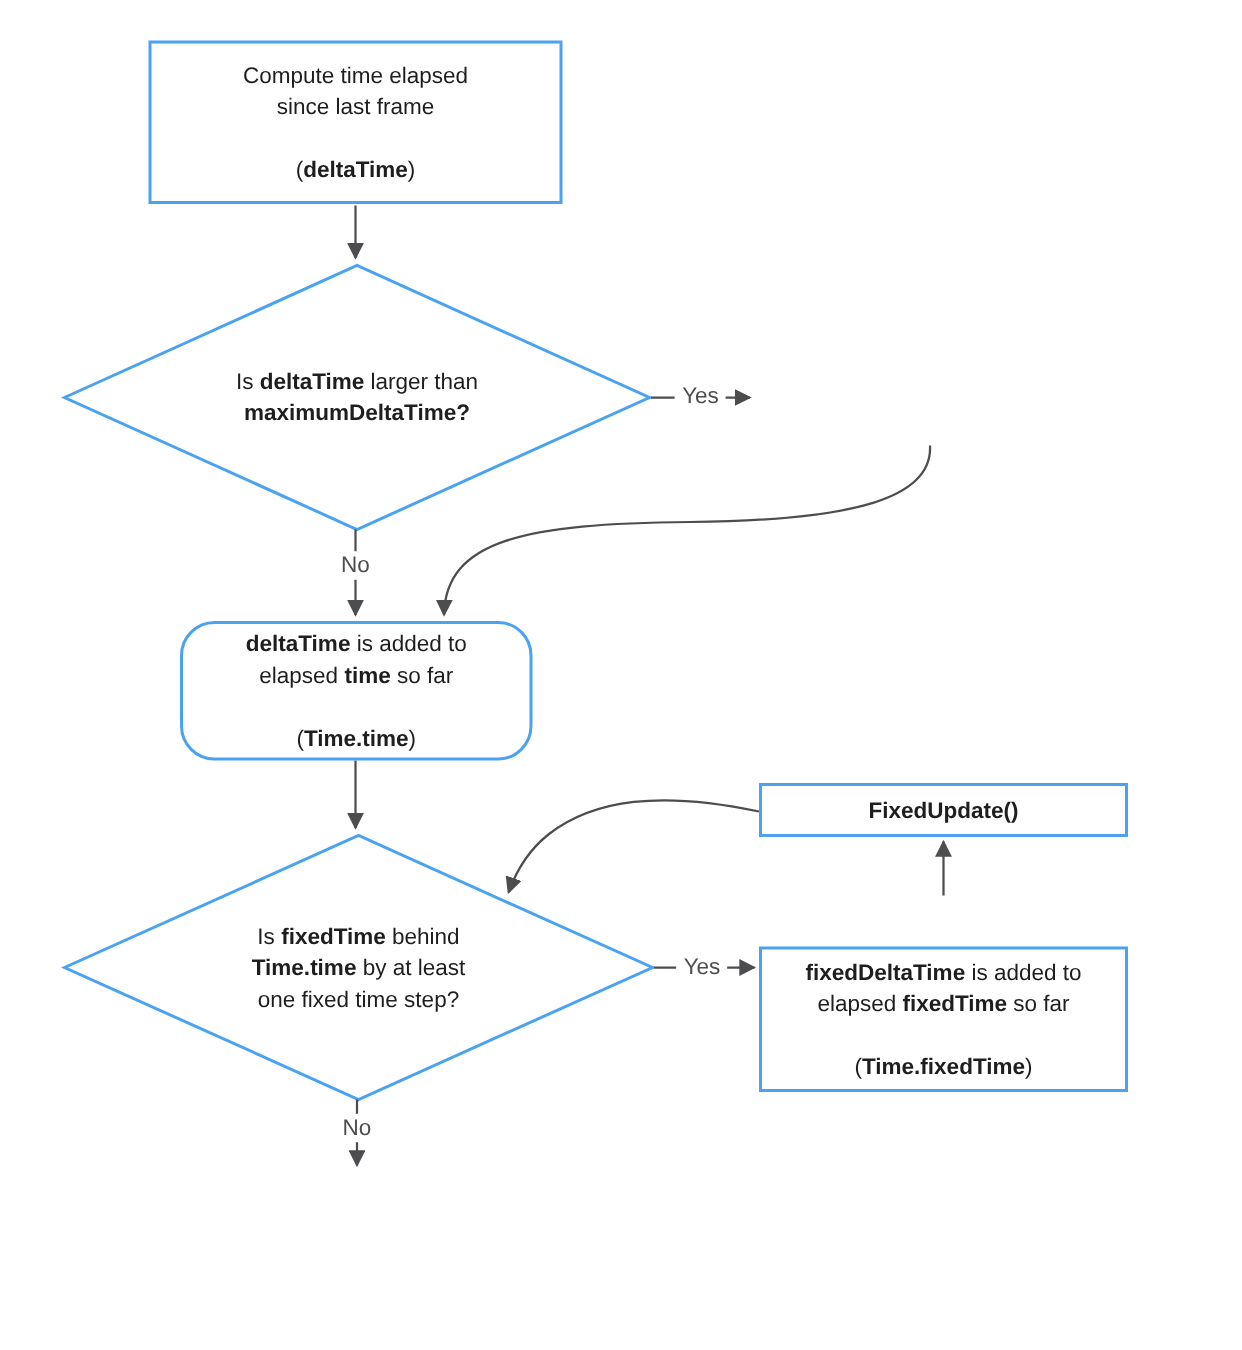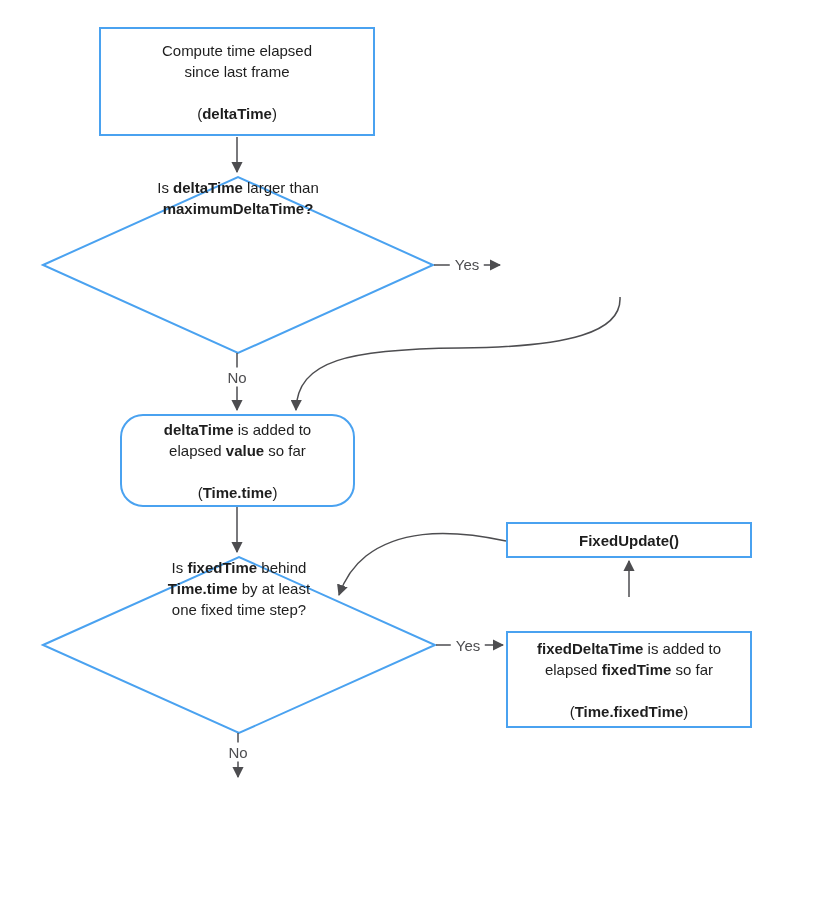--- a/index.html
+++ b/index.html
@@ -43,21 +43,21 @@
     align-items: center;
     justify-content: center;
     text-align: center;
     color: var(--node-text);
     font-size: 15px;
     line-height: 21px;
   }
   .diamond-text {
     position: absolute;
     display: flex;
-    align-items: flex-start;
+    align-items: center;
     justify-content: center;
     text-align: center;
     color: var(--node-text);
     font-size: 15px;
     line-height: 21px;
     pointer-events: none;
   }
   .edge-label {
     position: absolute;
     transform: translate(-50%, -50%);
@@ -93,21 +93,21 @@
     <line class="conn" x1="629" y1="597" x2="629" y2="561" marker-end="url(#arrow)"></line>
     <path class="conn" d="M 506 541 C 440 527, 396 533, 366 556 C 352 567, 344 581, 339 595" marker-end="url(#arrow)"></path>
   </svg>
 
   <div class="node" style="left:99px; top:27px; width:276px; height:109px;">
     <div><span>Compute time elapsed</span><br><span>since last frame</span><br><br><span>(</span><b>deltaTime</b><span>)</span></div>
   </div>
 
 
   <div class="node" style="left:120px; top:414px; width:235px; height:93px;border-radius:23px;">
-    <div><b>deltaTime</b><span> is added to</span><br><span>elapsed </span><b>value</b><span> so far</span><br><br><span>(</span><b>Time.time</b><span>)</span></div>
+    <div><b>deltaTime</b><span> is added to</span><br><span>elapsed </span><b>time</b><span> so far</span><br><br><span>(</span><b>Time.time</b><span>)</span></div>
   </div>
 
   <div class="node" style="left:506px; top:522px; width:246px; height:36px;">
     <div><b>FixedUpdate()</b></div>
   </div>
 
   <div class="node" style="left:506px; top:631px; width:246px; height:97px;">
     <div><b>fixedDeltaTime</b><span> is added to</span><br><span>elapsed </span><b>fixedTime</b><span> so far</span><br><br><span>(</span><b>Time.fixedTime</b><span>)</span></div>
   </div>
 

